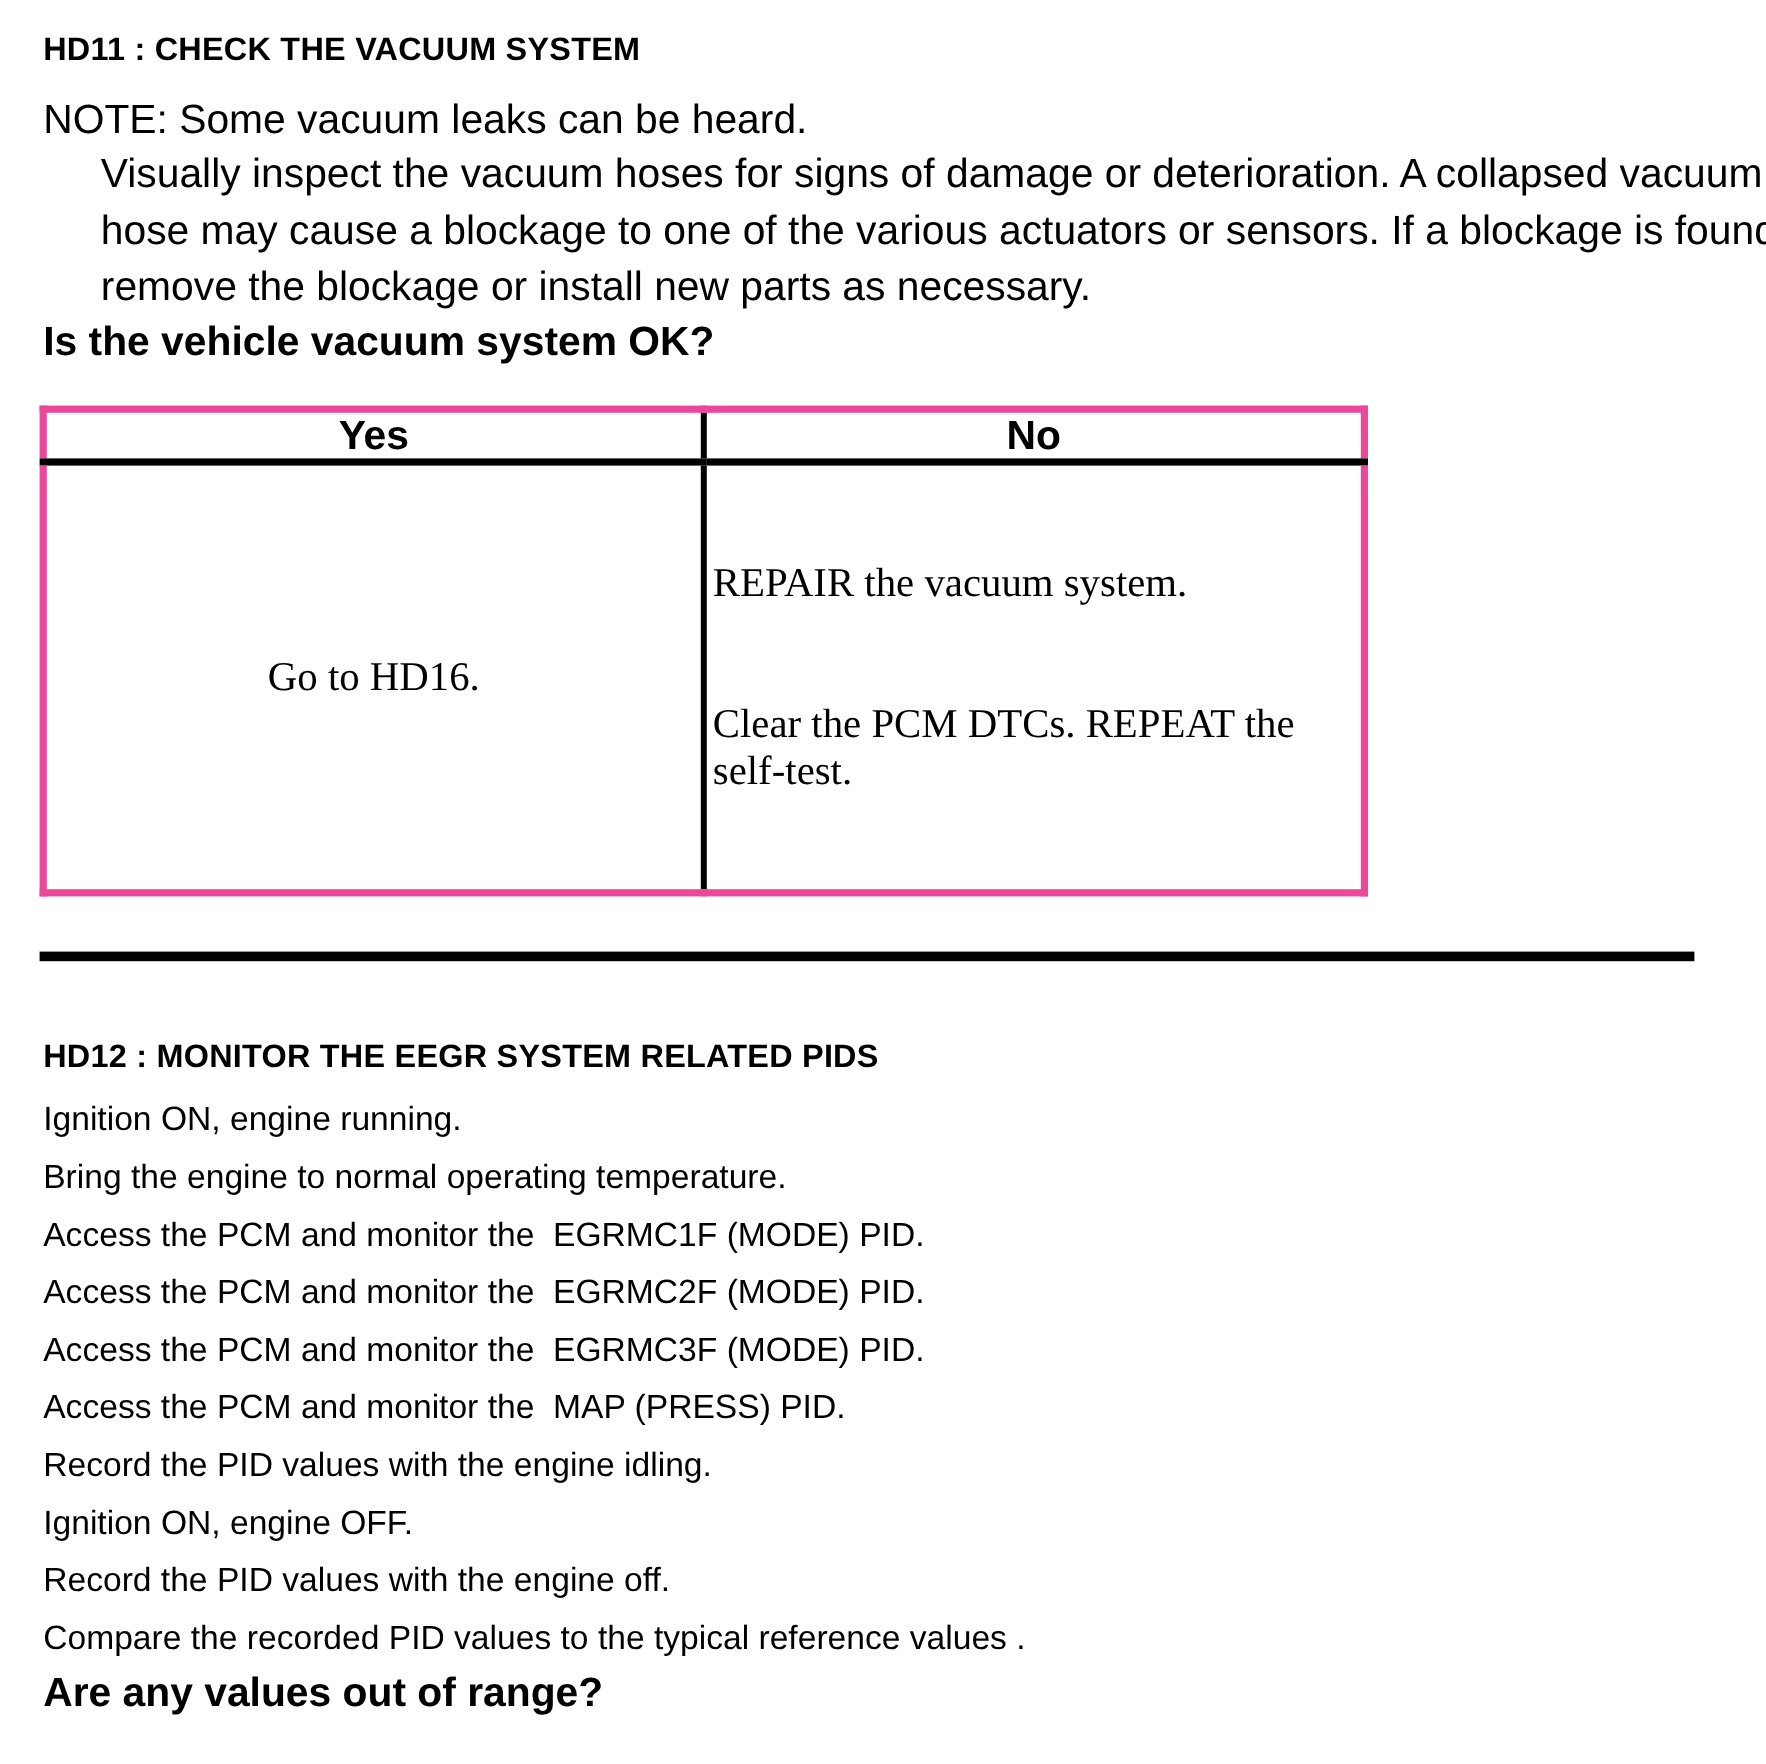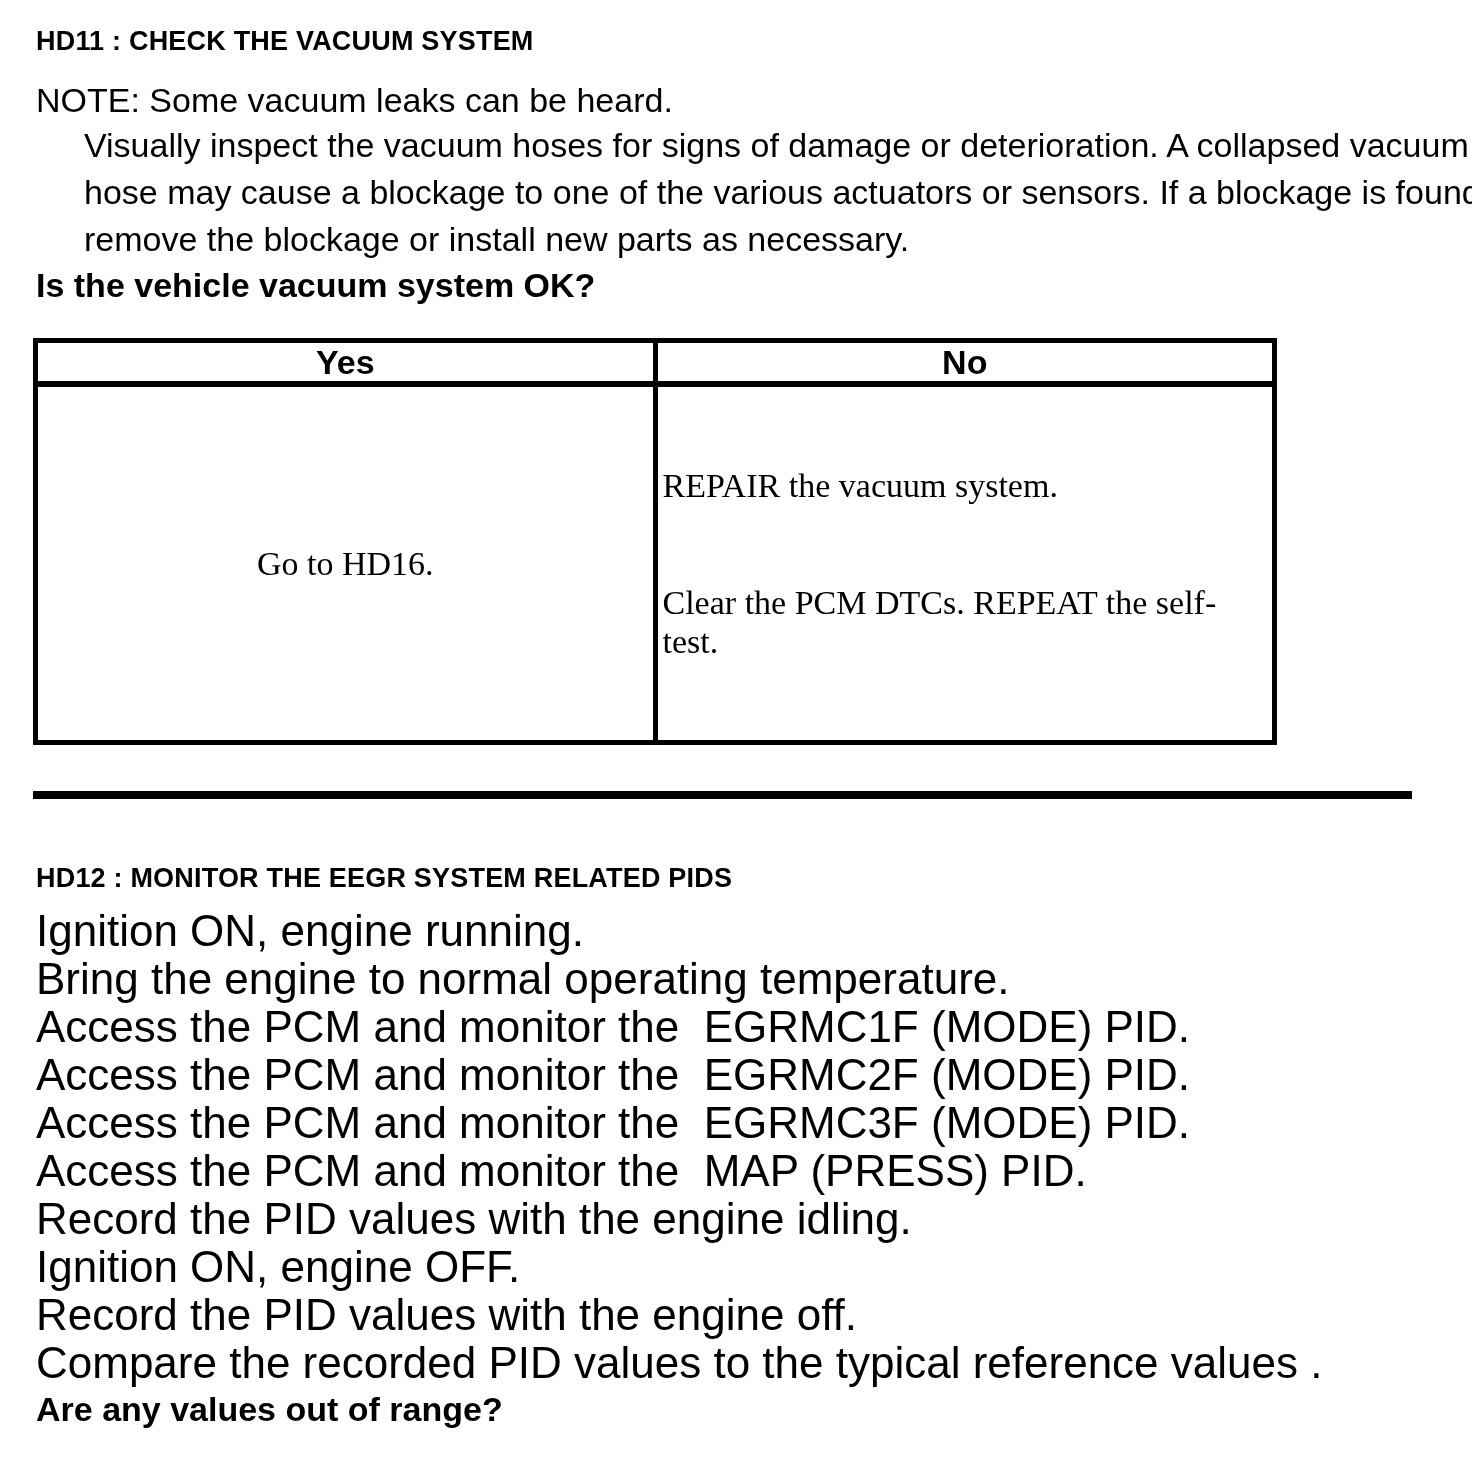--- a/index.html
+++ b/index.html
@@ -38,29 +38,29 @@
     margin-left: 48px;
   }
   .question-line {
     font-size: 34px;
     font-weight: bold;
     line-height: 44px;
     white-space: pre-wrap;
   }
   .steps { margin-top: 14px; }
   .step-line {
-    font-size: 44px;
+    font-size: 28px;
     line-height: 48px;
     white-space: pre-wrap;
   }
   table.decision-table {
-    width: 1244px;
+    width: 1107px;
     table-layout: fixed;
     border-collapse: collapse;
-    border: 4px solid #ec4899;
+    border: 6px solid #ec4899;
   }
   .decision-table th {
     width: 50%;
     border: 5px solid #000000;
     border-bottom: 6px solid #000000;
     font-size: 34px;
     font-weight: bold;
     line-height: 36px;
     height: 41px;
     text-align: center;

